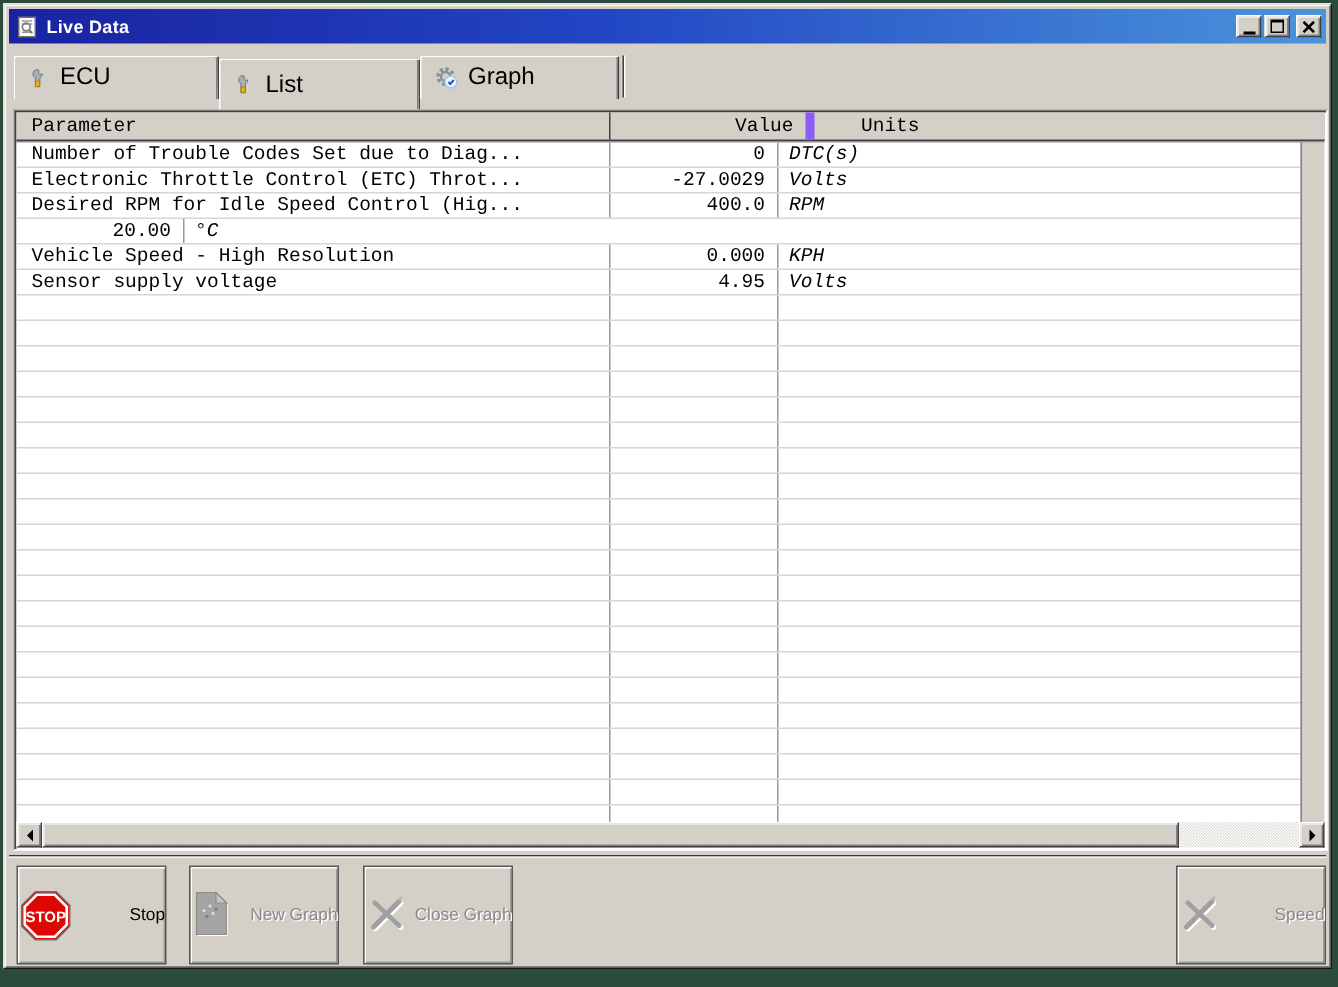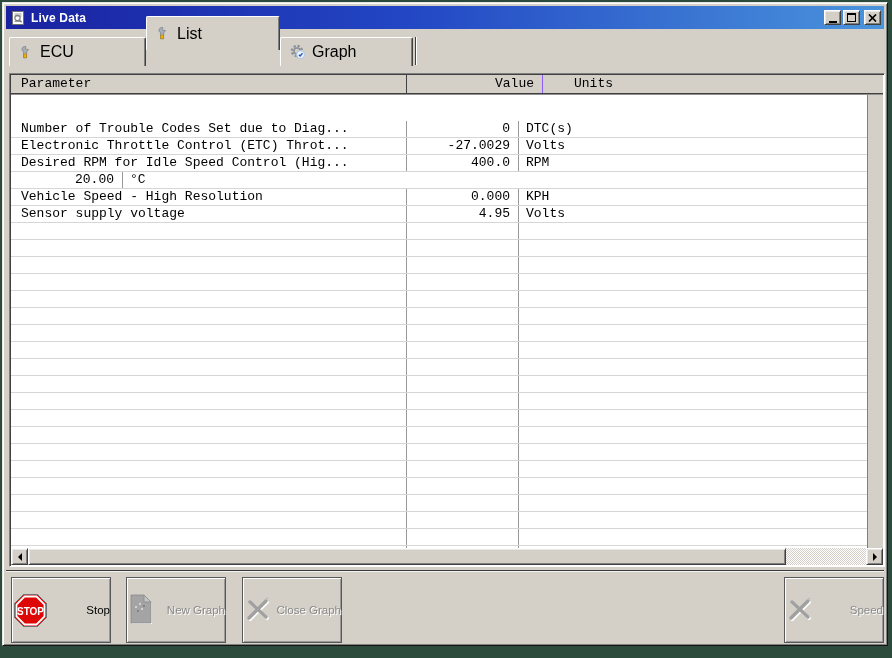--- a/index.html
+++ b/index.html
@@ -29,46 +29,46 @@
   .winbtn.close{margin-left:4px;}
   .glyph-min{width:8px;height:2px;background:#000;margin-top:8px;}
   .glyph-max{width:9px;height:9px;border:1px solid #000;border-top:2px solid #000;}
 
   
   .tab{position:absolute;background:var(--window-gray);
     border-top:1px solid #ffffff;border-left:1px solid #ffffff;border-right:1px solid #404040;
     box-shadow:inset -1px 0 0 #808080;border-radius:2px 2px 0 0;
     display:flex;align-items:center;gap:6px;padding-left:9px;font-size:16px;color:#000;}
   .tab.inactive{top:34px;height:29px;z-index:1;}
-  .tab.active{top:13px;height:34px;z-index:2;}
+  .tab.active{top:36px;height:34px;z-index:2;}
   .tab-divider{position:absolute;left:412px;top:34px;height:28px;width:2px;
     border-left:1px solid #404040;border-right:1px solid #ffffff;}
 
   
   .table-panel{position:absolute;left:6px;top:70px;width:876px;height:494px;
     background:var(--table-white);
     border:1px solid;border-color:#808080 #ffffff #ffffff #808080;
     box-shadow:inset 1px 1px 0 #404040;}
   .thead{position:absolute;left:1px;top:1px;right:1px;height:19px;background:var(--window-gray);
     border-bottom:1px solid #404040;box-shadow:0 1px 0 #909090;
     font-family:"Liberation Mono","DejaVu Sans Mono",monospace;font-size:13px;line-height:18px;color:#000;
     display:flex;z-index:3;gap:24px;}
   .hcell{height:100%;}
   .h-param{width:396px;padding-left:10px;border-right:1px solid #404040;}
-  .h-value{width:112px;text-align:right;padding-right:8px;border-right:1px solid #8b5cf6;}
+  .h-value{width:112px;text-align:right;padding-right:8px;border-right:6px solid #8b5cf6;}
   .h-units{flex:1;padding-left:7px;}
-  .rows{position:absolute;left:1px;top:21px;width:858px;bottom:18px;overflow:hidden;background:var(--table-white);margin-top:26px;}
+  .rows{position:absolute;left:1px;top:21px;width:858px;bottom:18px;overflow:hidden;background:var(--table-white);}
   .gutter{position:absolute;right:1px;top:21px;width:16px;bottom:18px;background:var(--window-gray);
     border-left:1px solid #808080;}
   .trow{display:flex;height:17px;border-bottom:1px solid #d6d6d6;
     font-family:"Liberation Mono","DejaVu Sans Mono",monospace;font-size:13px;line-height:16px;color:#000;}
   .cell{height:100%;white-space:nowrap;overflow:hidden;}
   .c-param{width:396px;padding-left:10px;border-right:1px solid #989898;}
   .c-value{width:112px;text-align:right;padding-right:8px;border-right:1px solid #989898;}
-  .c-units{flex:1;padding-left:7px;}
+  .c-units{flex:1;padding-left:7px;font-style:italic;}
 
   
   .hscroll{position:absolute;left:1px;right:1px;bottom:1px;height:17px;
     background:#fff;
     background-image:linear-gradient(45deg,#d4d0c8 25%,transparent 25%,transparent 75%,#d4d0c8 75%),
                      linear-gradient(45deg,#d4d0c8 25%,transparent 25%,transparent 75%,#d4d0c8 75%);
     background-size:2px 2px;background-position:0 0,1px 1px;}
   .sbtn{position:absolute;top:0;width:17px;height:17px;background:var(--window-gray);
     border:1px solid;border-color:#ffffff #404040 #404040 #ffffff;
     box-shadow:inset 1px 1px 0 #e8e8e8,inset -1px -1px 0 #808080;

